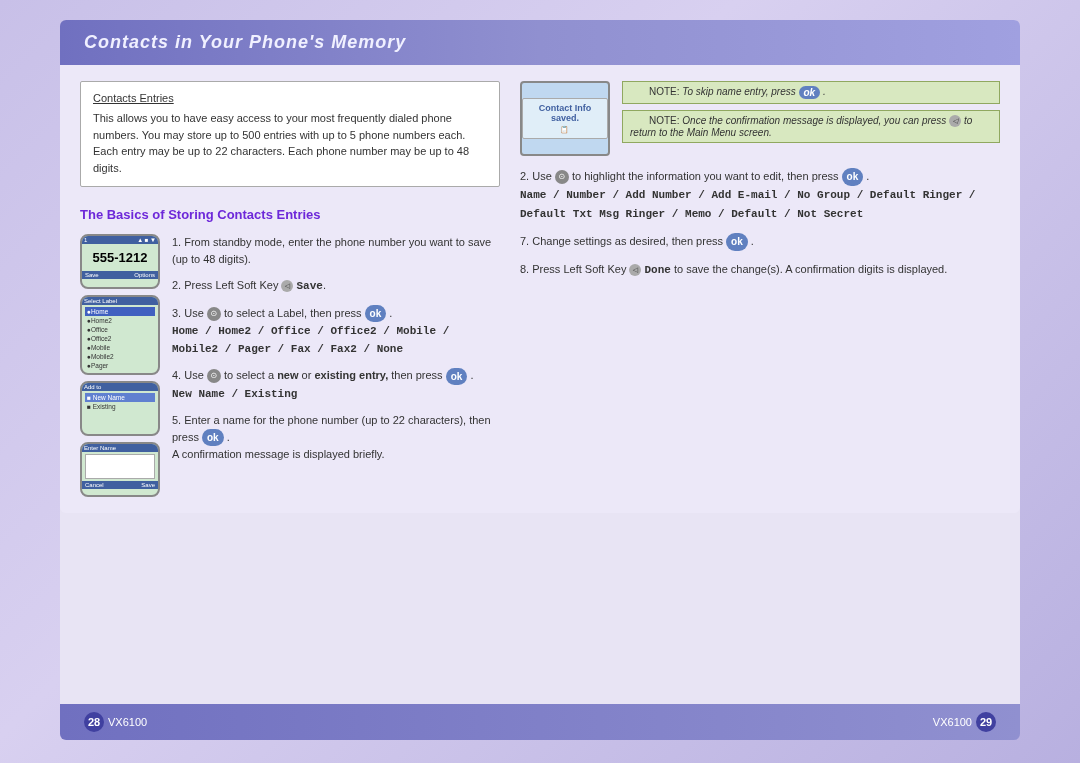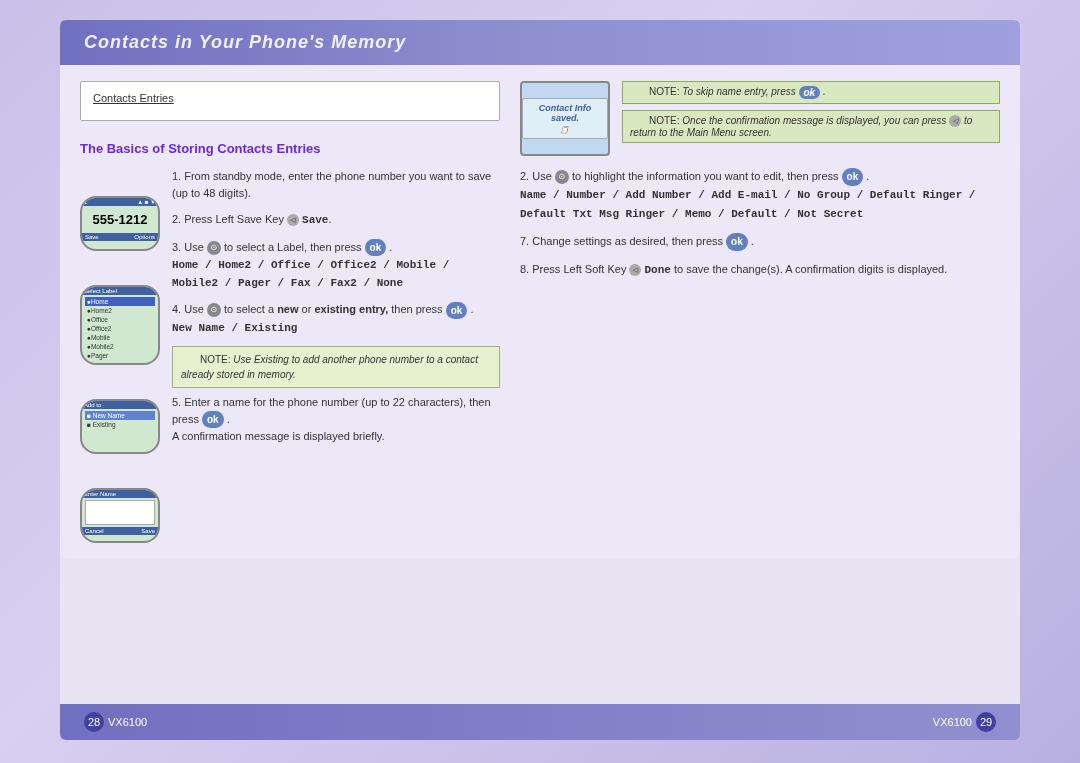--- a/index.html
+++ b/index.html
@@ -79,28 +79,27 @@
     }
     .phone-screens {
       display: flex;
       flex-direction: column;
       gap: 6px;
       width: 80px;
       flex-shrink: 0;
     }
     .phone-screen {
       border: 2px solid #888;
-      border-radius: 16px;
+      border-radius: 8px;
       background: #d0e8d0;
       padding: 3px;
       font-size: 7px;
       color: #333;
       min-height: 55px;
       overflow: hidden;
-      margin-top: 28px;
     }
     .screen-top-bar {
       background: #4060a0;
       color: white;
       font-size: 6px;
       padding: 1px 2px;
       margin: -3px -3px 2px -3px;
       display: flex;
       justify-content: space-between;
     }
@@ -207,21 +206,20 @@
       color: #333;
       flex-shrink: 0;
     }
     .contact-info-inner {
       background: #e0eef8;
       border: 1px solid #aaa;
       padding: 4px 6px;
       text-align: center;
       font-size: 8px;
       border-radius: 2px;
-      font-style: italic;
     }
     .note-column {
       flex: 1;
       font-size: 10px;
       color: #333;
     }
     .note-green {
       background: #d8e8c0;
       border: 1px solid #90a860;
       padding: 4px 7px;
@@ -266,21 +264,21 @@
     .page-circle {
       display: inline-flex;
       width: 20px;
       height: 20px;
       background: #4040a0;
       border-radius: 50%;
       color: white;
       font-size: 11px;
       align-items: center;
       justify-content: center;
-      font-weight: normal;
+      font-weight: bold;
     }
     .screen-bottom-bar {
       background: #4060a0;
       color: white;
       font-size: 6px;
       padding: 1px 3px;
       margin: 2px -3px -3px -3px;
       display: flex;
       justify-content: space-between;
     }
@@ -292,20 +290,21 @@
   <div class="title-bar">
     <h1>Contacts in Your Phone's Memory</h1>
   </div>
 
   <div class="content-area">
 
     <div class="left-column">
 
       <div class="contacts-entries-box">
         <div class="contacts-entries-title">Contacts Entries</div>
+        <div class="contacts-entries-text">This allows you to have easy access to your most frequently dialed phone numbers. You may store up to 500 entries with up to 5 phone numbers each. Each entry may be up to 22 characters. Each phone number may be up to 48 digits.</div>
       </div>
 
       <div class="section-title">The Basics of Storing Contacts Entries</div>
 
       <div class="steps-container">
 
         <div class="phone-screens">
 
           <div class="phone-screen">
             <div class="screen-top-bar">
@@ -353,21 +352,21 @@
         </div>
 
         <div class="steps-text">
           <div class="step">
             <span class="step-number">1. </span>
             <span>From standby mode, enter the phone number you want to save (up to 48 digits).</span>
           </div>
 
           <div class="step">
             <span class="step-number">2. </span>
-            <span>Press Left Save Key</span>
+            <span>Press Left Soft Key</span>
             <span class="soft-key-icon">◁</span>
             <span class="bold-text"> Save</span><span>.</span>
           </div>
 
           <div class="step">
             <span class="step-number">3. </span>
             <span>Use </span>
             <span class="nav-icon">⊙</span>
             <span> to select a Label, then press </span>
             <span class="ok-button">ok</span>
@@ -380,24 +379,20 @@
             <span class="step-number">4. </span>
             <span>Use </span>
             <span class="nav-icon">⊙</span>
             <span> to select a <strong>new</strong> or <strong>existing entry,</strong> then press </span>
             <span class="ok-button">ok</span>
             <span>.</span>
             <br>
             <span class="bold-text">New Name / Existing</span>
           </div>
 
-          <div class="note-box">
-            <span class="note-label">NOTE: </span>
-            <span> Use Existing to add another phone number to a contact already stored in memory.</span>
-          </div>
 
           <div class="step">
             <span class="step-number">5. </span>
             <span>Enter a name for the phone number (up to 22 characters), then press </span>
             <span class="ok-button">ok</span>
             <span>.</span>
             <br>
             <span>A confirmation message is displayed briefly.</span>
           </div>
         </div>

